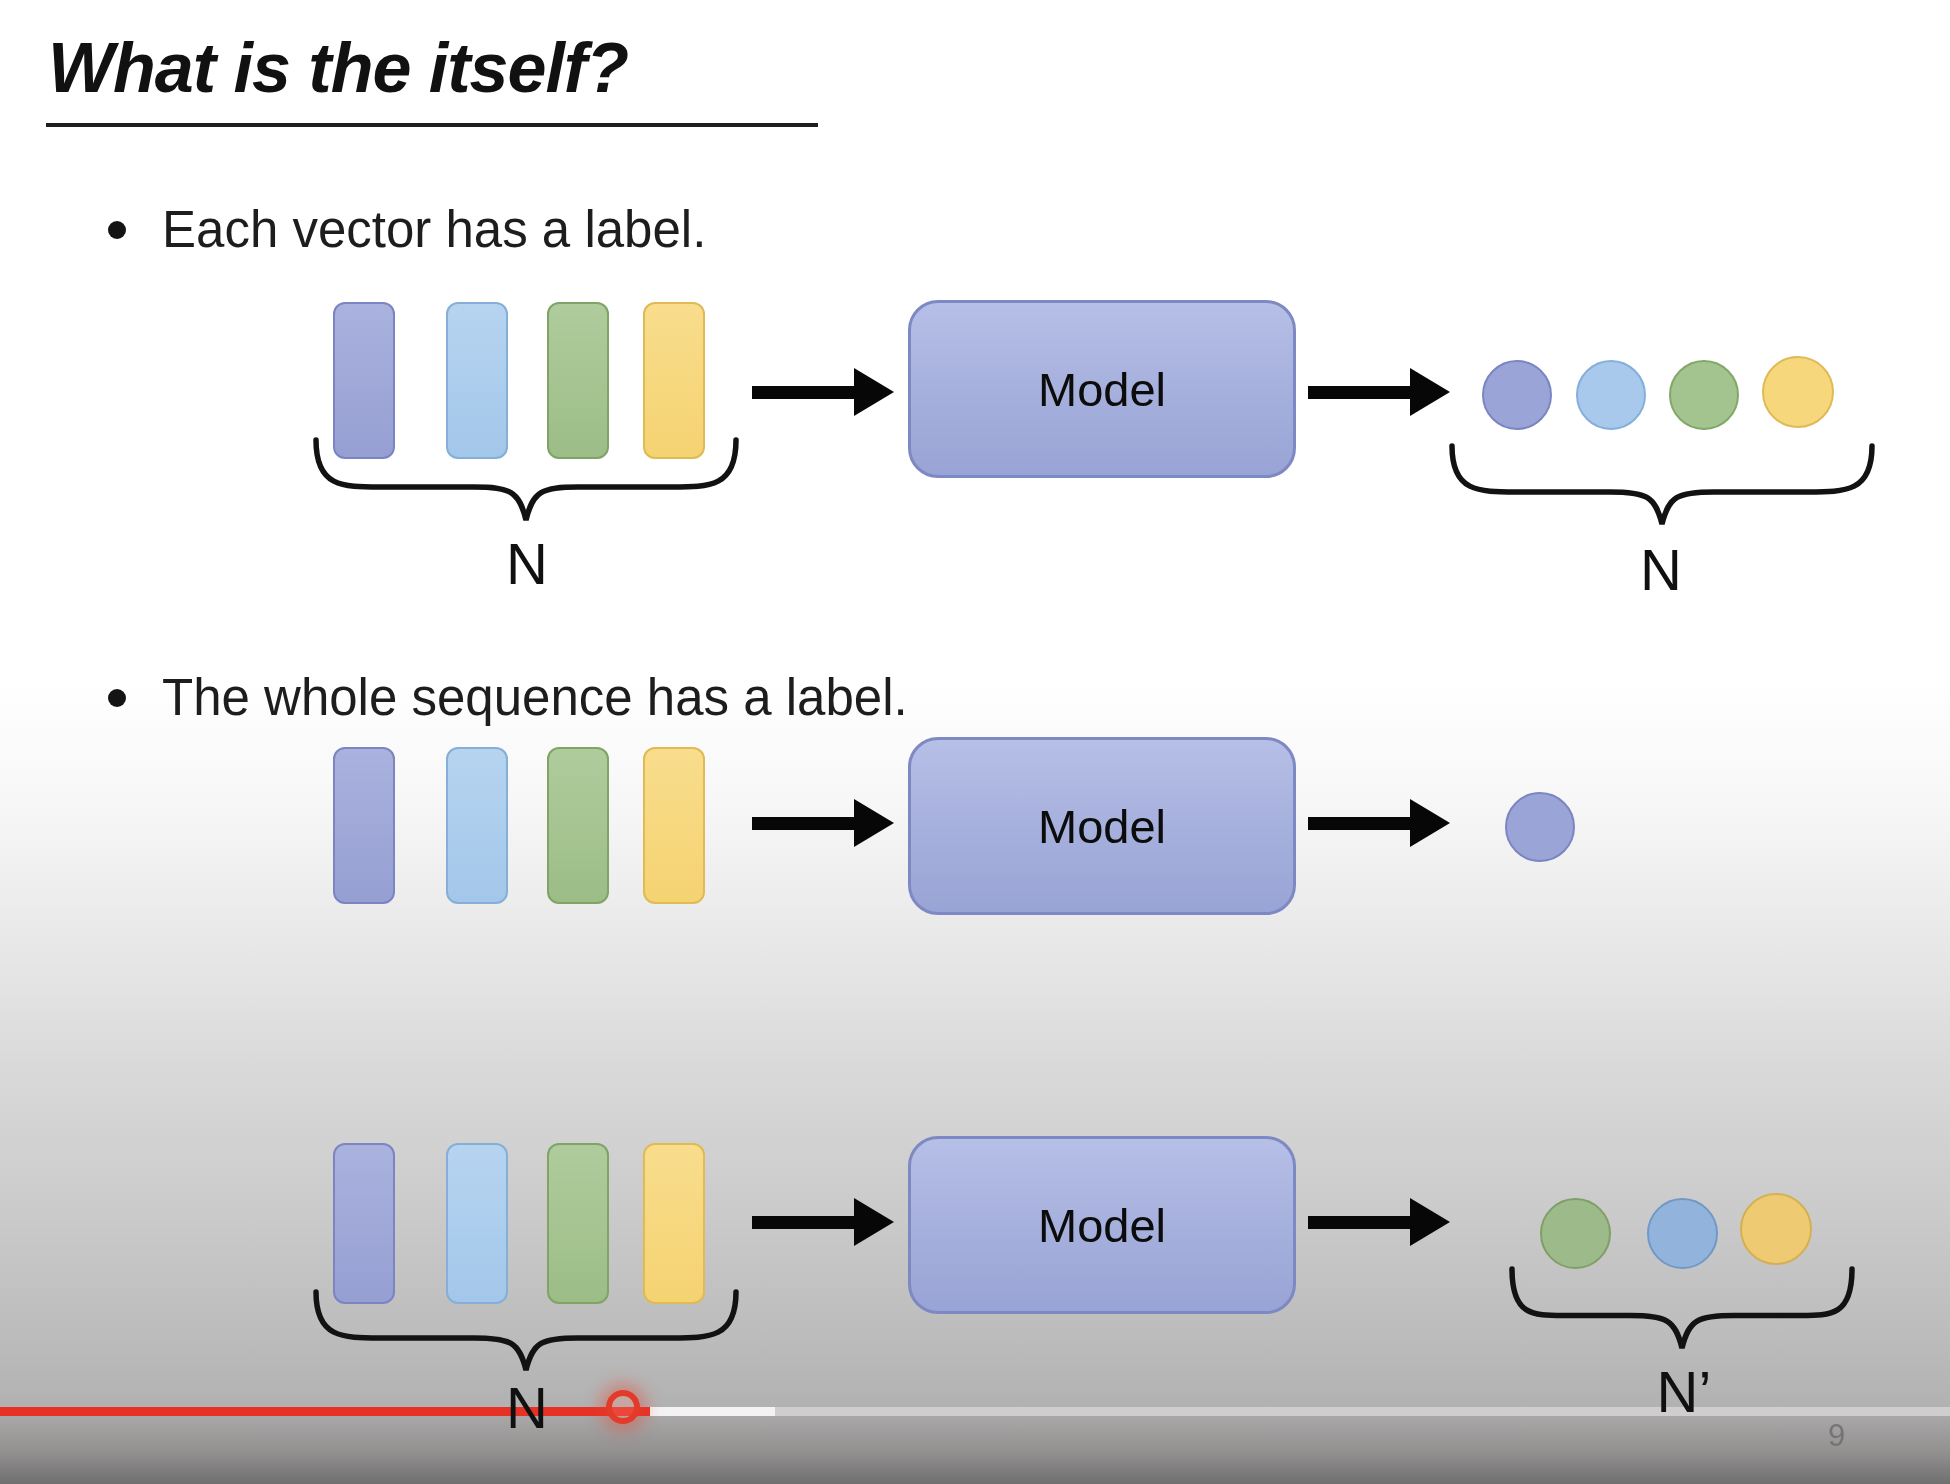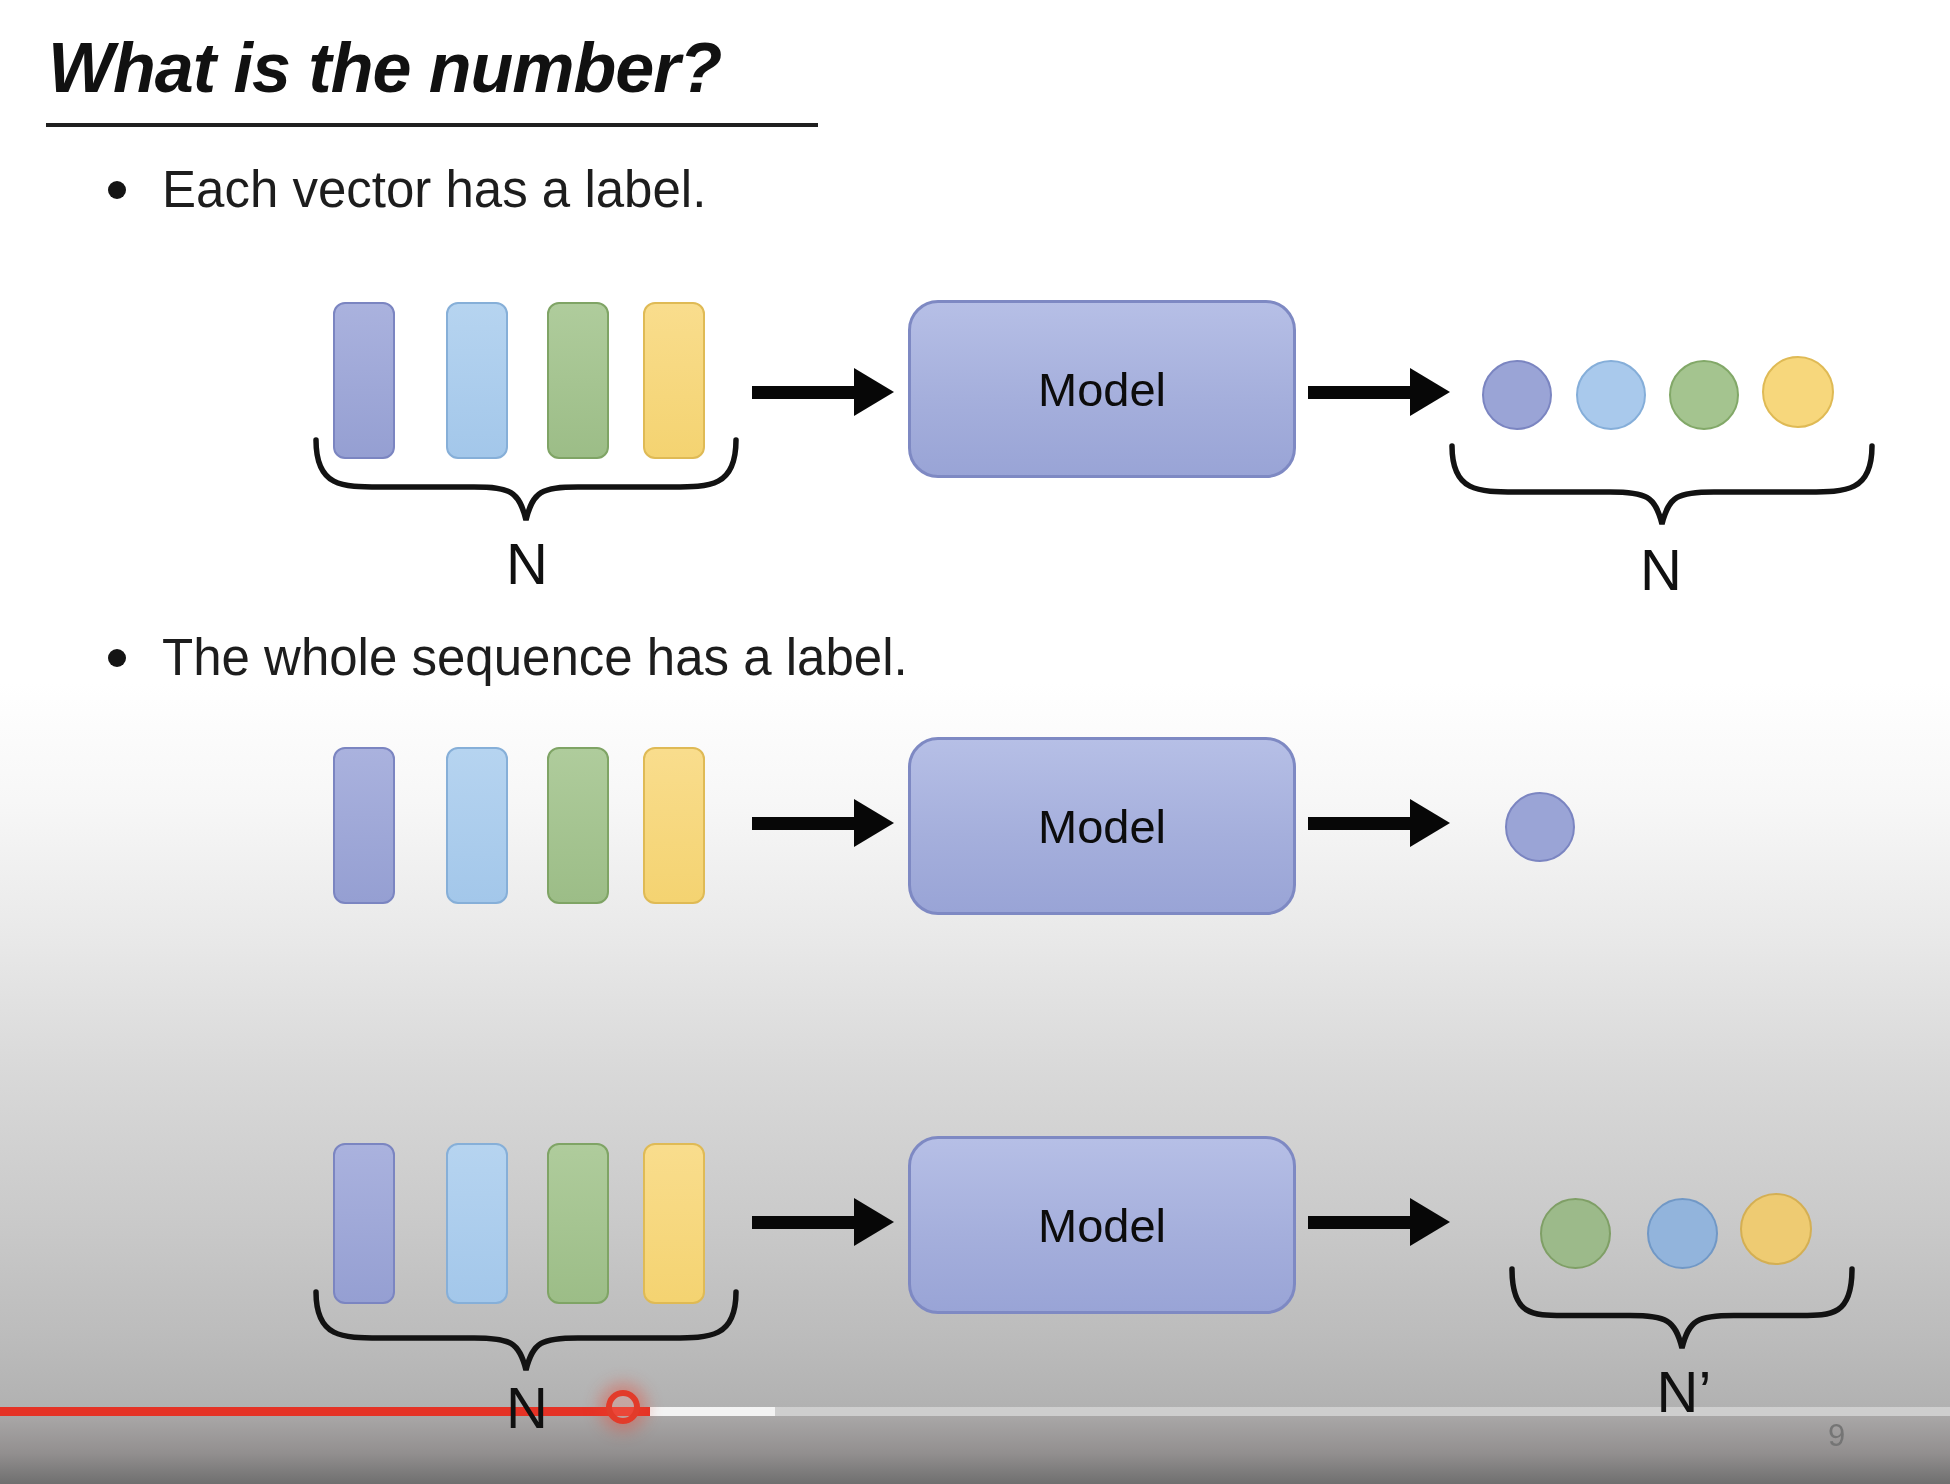--- a/index.html
+++ b/index.html
@@ -9,21 +9,21 @@
     background:linear-gradient(180deg,
       #ffffff 0%, #ffffff 46%, #f7f7f7 54%, #e9e9e9 63%,
       #d9d9d9 72%, #cacaca 82%, #bcbcbc 90%, #b1b1b1 95%, #aeaeae 100%);
   }
   .abs{position:absolute;}
   .title{
     left:48px; top:28px; font-size:70px; font-weight:bold; font-style:italic;
     color:#111; letter-spacing:-1px; white-space:nowrap;
   }
   .title-underline{left:46px; top:123px; width:772px; height:4px; background:#1f1f1f;}
-  .bullet{display:flex; align-items:center; font-size:51px; color:#1d1d1d; white-space:nowrap;}
+  .bullet{display:flex; align-items:center; font-size:51px; color:#1d1d1d; white-space:nowrap;margin-top:40px;}
   .bullet .dot{width:18px;height:18px;border-radius:50%;background:#141414;margin-right:36px;flex:none;}
   .vec{width:58px;border-radius:12px;border:2px solid;}
   .vec.h1{height:153px}.vec.h3{height:157px}
   .vec.purple{background:linear-gradient(180deg,#aab2de,#959fd2);border-color:#7b85c1;}
   .vec.blue  {background:linear-gradient(180deg,#b6d4f0,#a3c7ea);border-color:#86afd8;}
   .vec.green {background:linear-gradient(180deg,#afcc9c,#9cbd87);border-color:#7fa465;}
   .vec.yellow{background:linear-gradient(180deg,#f9dd8d,#f4d371);border-color:#dfba55;}
   .circ{border-radius:50%;border:2px solid;}
   .circ.purple{background:#9aa4d6;border-color:#7b85c1;}
   .circ.blue  {background:#a9c9ec;border-color:#85aed9;}
@@ -58,21 +58,21 @@
     background:linear-gradient(180deg,#a9a7a7 0%,#928f8f 55%,#6f6f6f 100%);
   }
   .pagenum{left:1828px;top:1418px;font-size:31px;color:#757575;z-index:6;}
   svg.brace-svg{display:block;overflow:visible;}
 </style>
 </head>
 <body>
 
 <div class="stage">
 
-  <div class="abs title">What is the number?</div>
+  <div class="abs title">What is the itself?</div>
   <div class="abs title-underline"></div>
 
   <div class="abs bullet" style="left:108px;top:160px;">
     <span class="dot"></span>
     <span>Each vector has a label.</span>
   </div>
 
   <div class="abs vec h1 purple" style="left:333px;top:302px;"></div>
   <div class="abs vec h1 blue" style="left:446px;top:302px;"></div>
   <div class="abs vec h1 green" style="left:547px;top:302px;"></div>

